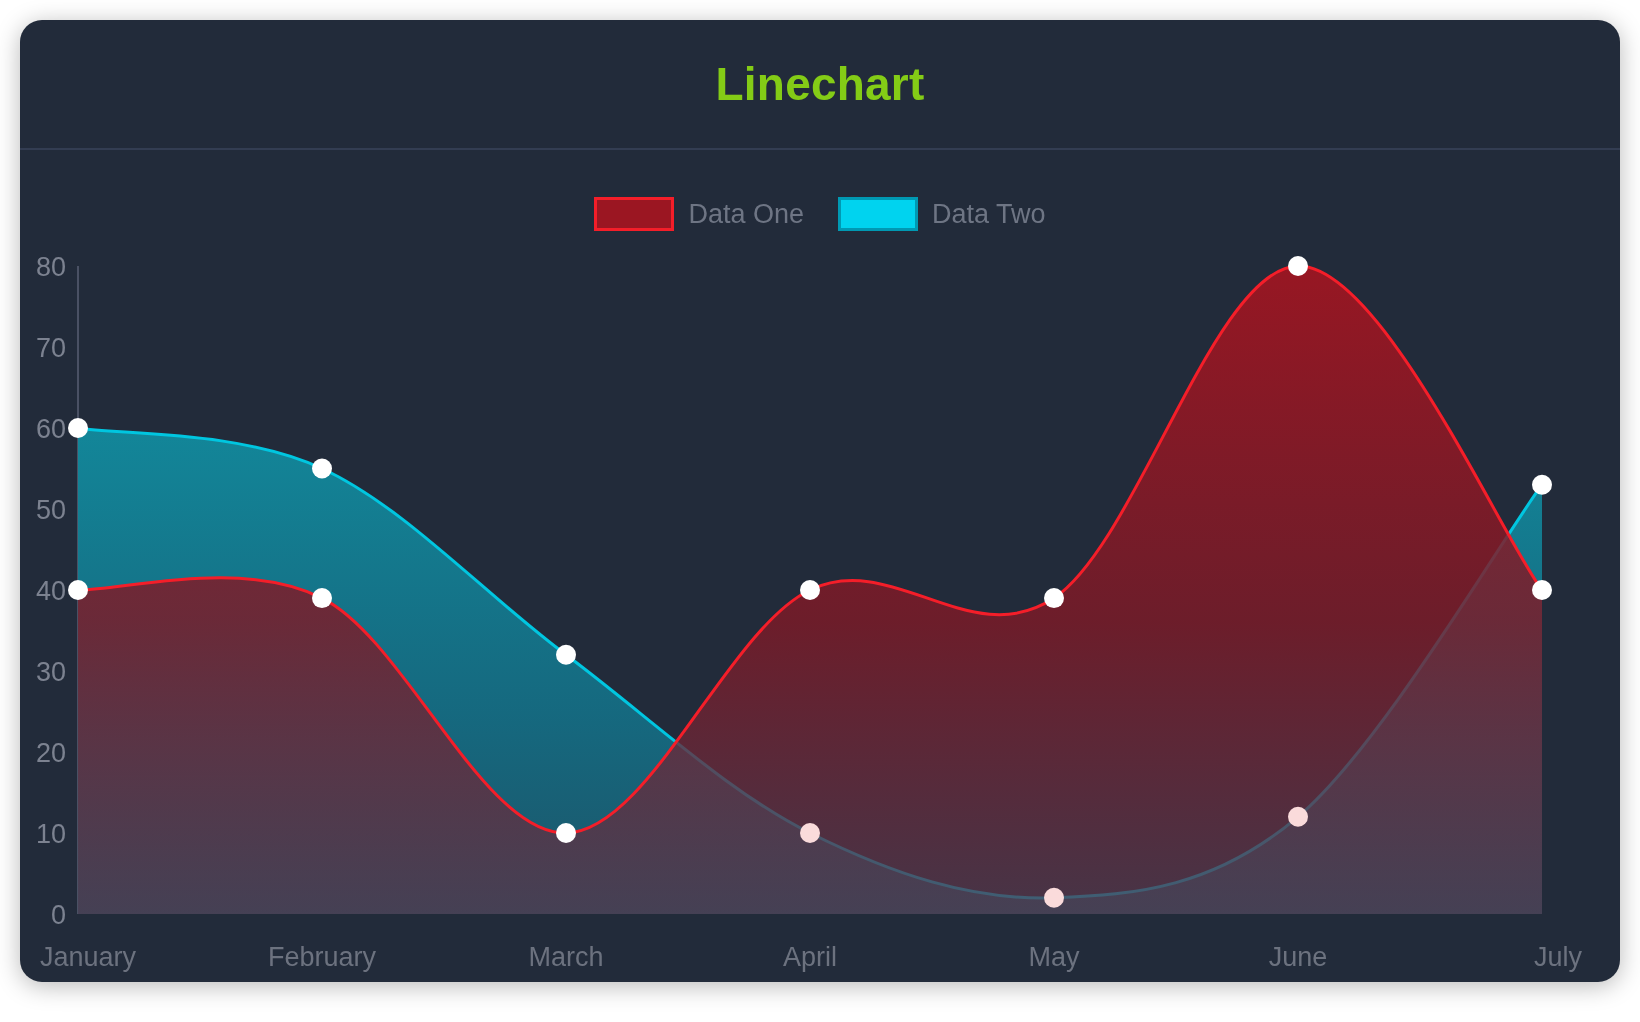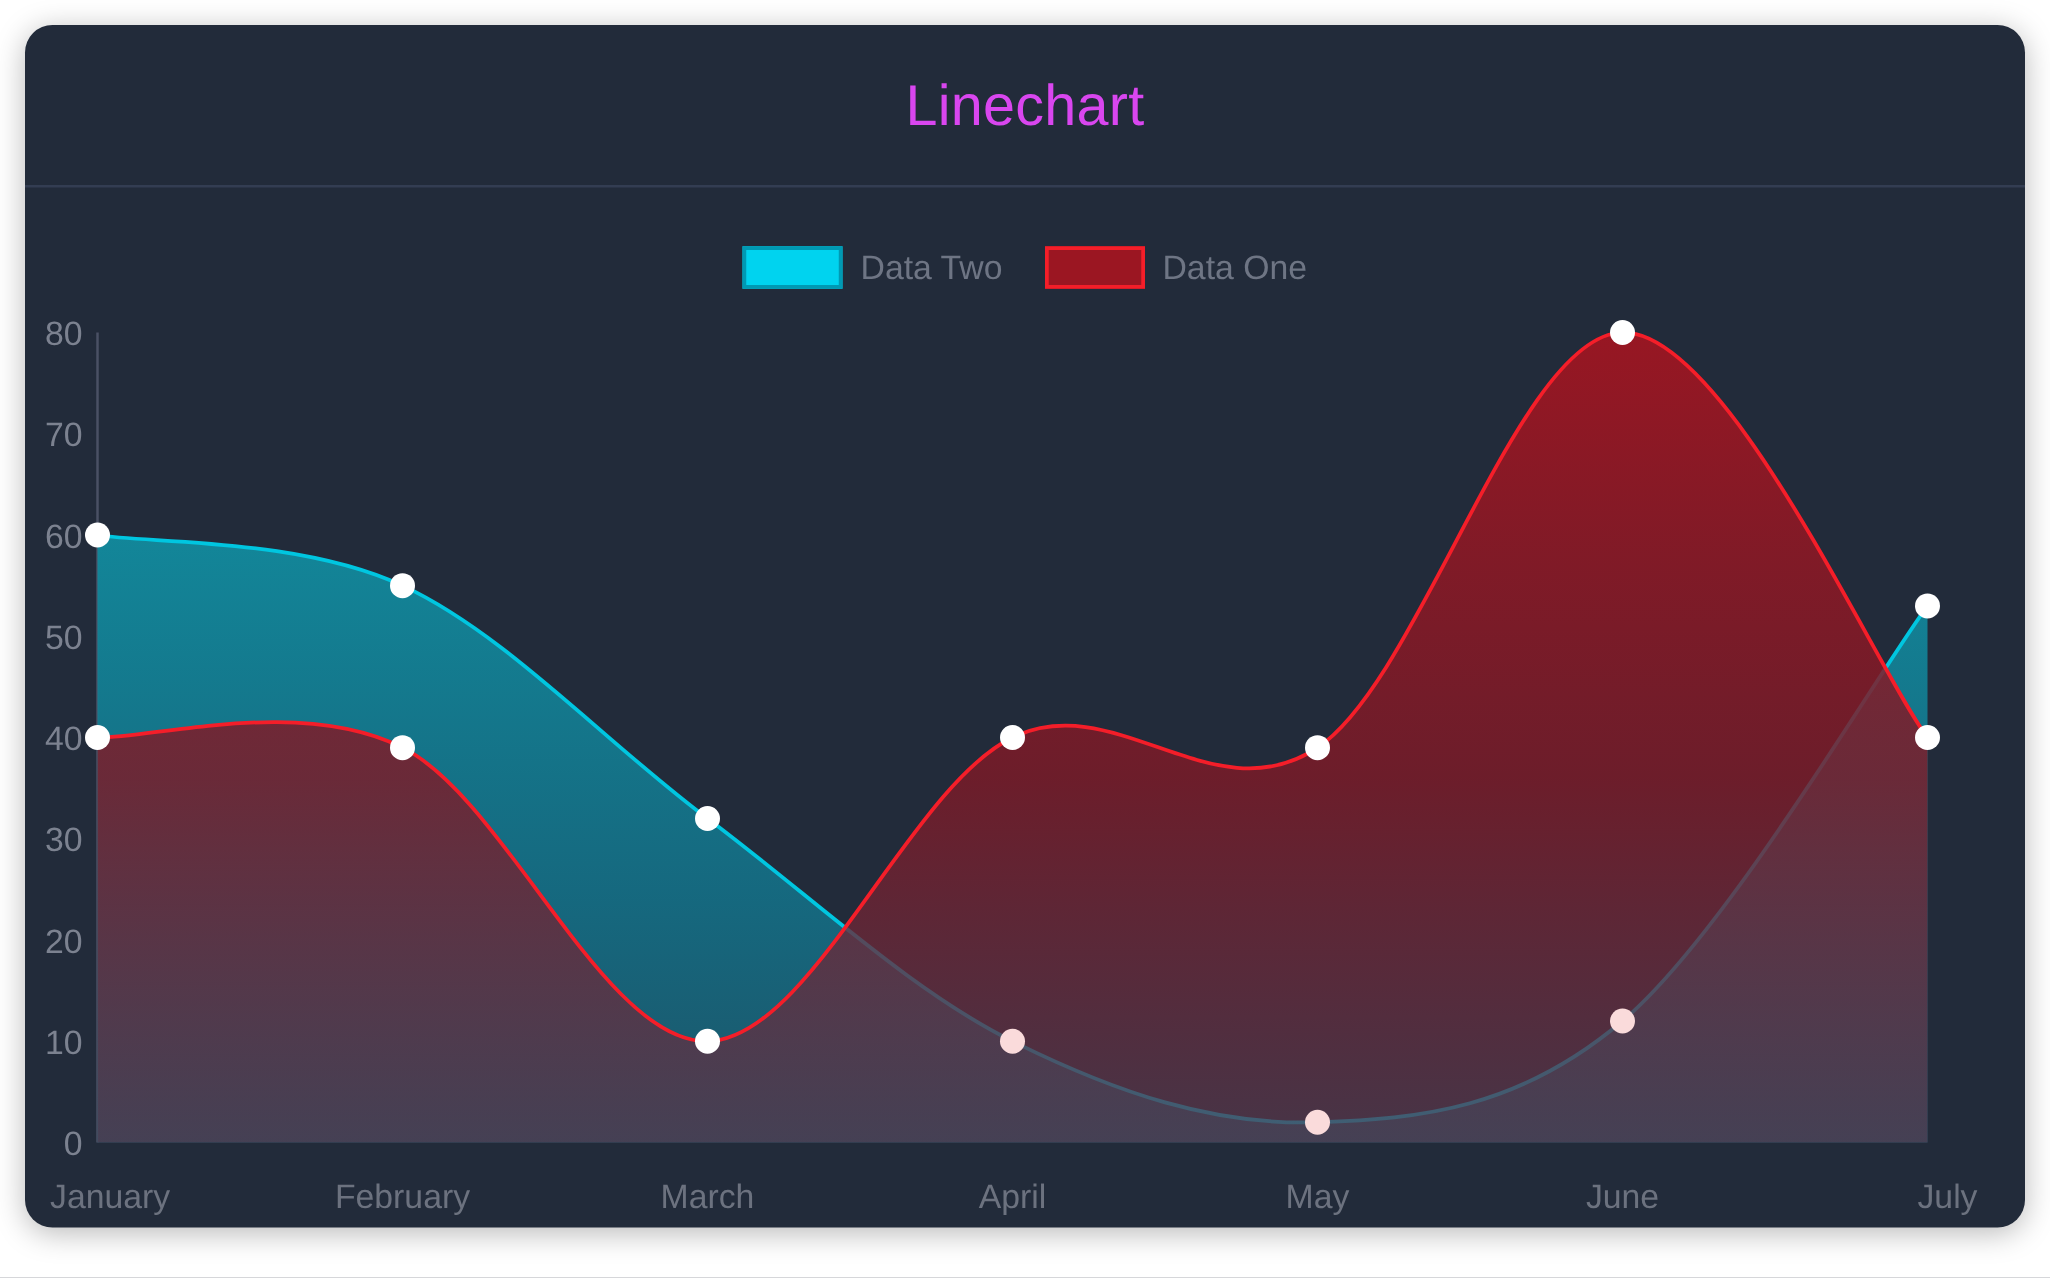--- a/index.html
+++ b/index.html
@@ -34,22 +34,22 @@
     width: 100%;
     height: 130px;
     display: flex;
     align-items: center;
     justify-content: center;
     border-bottom: 2px solid #333d52;
     box-sizing: border-box;
   }
   .card-title {
     font-size: 46px;
-    font-weight: normal;
-    color: #d946ef;
+    font-weight: bold;
+    color: #84cc16;
     letter-spacing: 0.2px;
     line-height: 1;
   }
   .chart-body {
     position: absolute;
     left: 0;
     top: 132px;
     width: 1600px;
     height: 830px;
   }
@@ -120,26 +120,26 @@
   <div class="card">
 
     <div class="card-header">
       <div class="card-title">Linechart</div>
     </div>
 
     <div class="chart-body">
 
       <div class="legend">
         <div class="legend-item">
+          <span class="legend-swatch one"></span>
+          <span class="legend-label">Data One</span>
+        </div>
+        <div class="legend-item">
           <span class="legend-swatch two"></span>
           <span class="legend-label">Data Two</span>
-        </div>
-        <div class="legend-item">
-          <span class="legend-swatch one"></span>
-          <span class="legend-label">Data One</span>
         </div>
       </div>
 
       <div class="plot-wrap">
         <svg class="plot" id="plot-svg" viewBox="0 0 1600 830" preserveAspectRatio="none">
           <defs>
             <linearGradient id="gradOne" x1="0" y1="0" x2="0" y2="1">
               <stop offset="0%" stop-color="#9b1622" stop-opacity="0.97"></stop>
               <stop offset="55%" stop-color="#7d1a27" stop-opacity="0.82"></stop>
               <stop offset="100%" stop-color="#55384c" stop-opacity="0.72"></stop>

